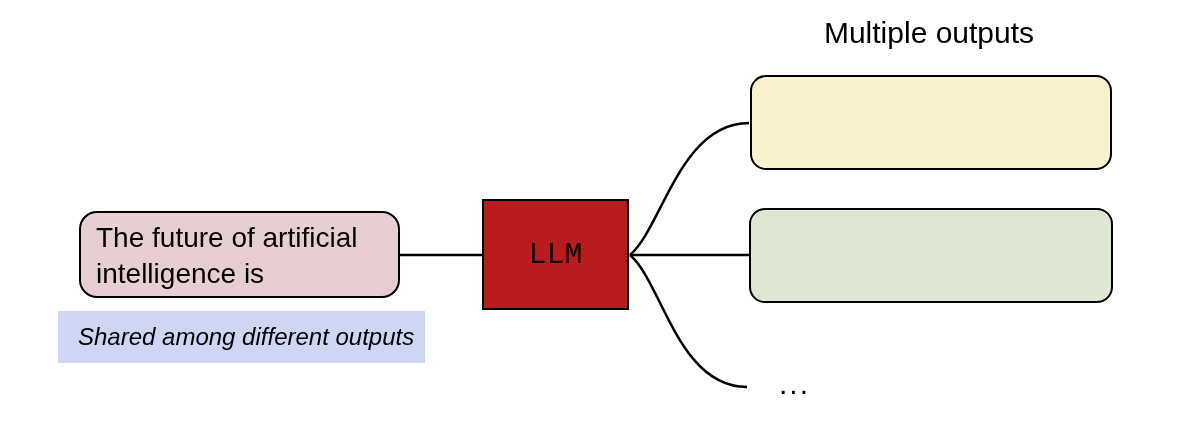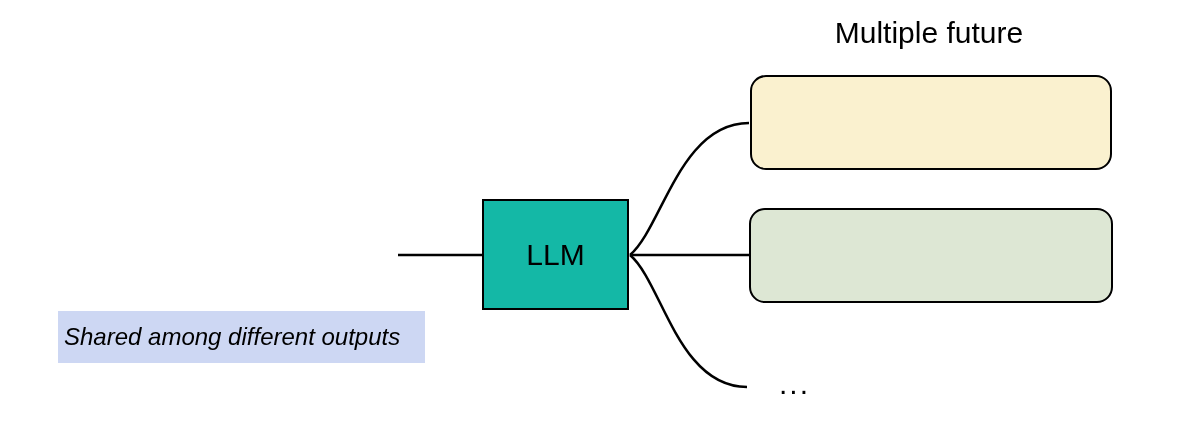--- a/index.html
+++ b/index.html
@@ -55,21 +55,21 @@
     white-space: nowrap;
   }
   .prompt-label { left: 140px; top: 153px; width: 200px; }
   .outputs-label { left: 804px; top: 15px; width: 250px; }
   .shared-note {
     position: absolute;
     left: 58px; top: 311px;
     width: 367px; height: 52px;
     box-sizing: border-box;
     display: flex; align-items: center;
-    padding-left: 6px;
+    padding-left: 20px;
     font-size: 24px;
     font-style: italic;
   }
   .more-ellipsis {
     position: absolute;
     left: 779px; top: 366px;
     font-size: 30px;
     line-height: 35px;
     letter-spacing: 2px;
   }
@@ -80,30 +80,33 @@
 <div class="canvas">
 
   <svg class="connectors" viewBox="0 0 1200 426" xmlns="http://www.w3.org/2000/svg">
     <path d="M 398 255 L 483 255" fill="none" stroke-width="2.5" stroke="#000000"></path>
     <path d="M 630 255 C 662 228, 680 123, 749 123" fill="none" stroke-width="2.5" stroke="#000000"></path>
     <path d="M 630 255 L 750 255" fill="none" stroke-width="2.5" stroke="#000000"></path>
     <path d="M 630 255 C 662 282, 678 387, 747 387" fill="none" stroke-width="2.5" stroke="#000000"></path>
   </svg>
 
 
+  <div class="box prompt-box" style="background-color: rgb(231, 206, 210);">
+    <span>The future of artificial intelligence is</span>
+  </div>
 
   <div class="shared-note" style="background-color: rgb(205, 215, 243);">
     <span>Shared among different outputs</span>
   </div>
 
-  <div class="box llm-box" style="background-color: #14b8a6;">
+  <div class="box llm-box" style="background-color: #b91c1c; font-family: Liberation Mono, monospace;">
     <span>LLM</span>
   </div>
 
-  <div class="diagram-label outputs-label">Multiple future</div>
+  <div class="diagram-label outputs-label">Multiple outputs</div>
 
   <div class="box output-box-1" style="background-color: rgb(250, 241, 207);"></div>
 
   <div class="box output-box-2" style="background-color: rgb(221, 231, 212);"></div>
 
   <div class="more-ellipsis">...</div>
 
 </div>
 
 </body></html>

